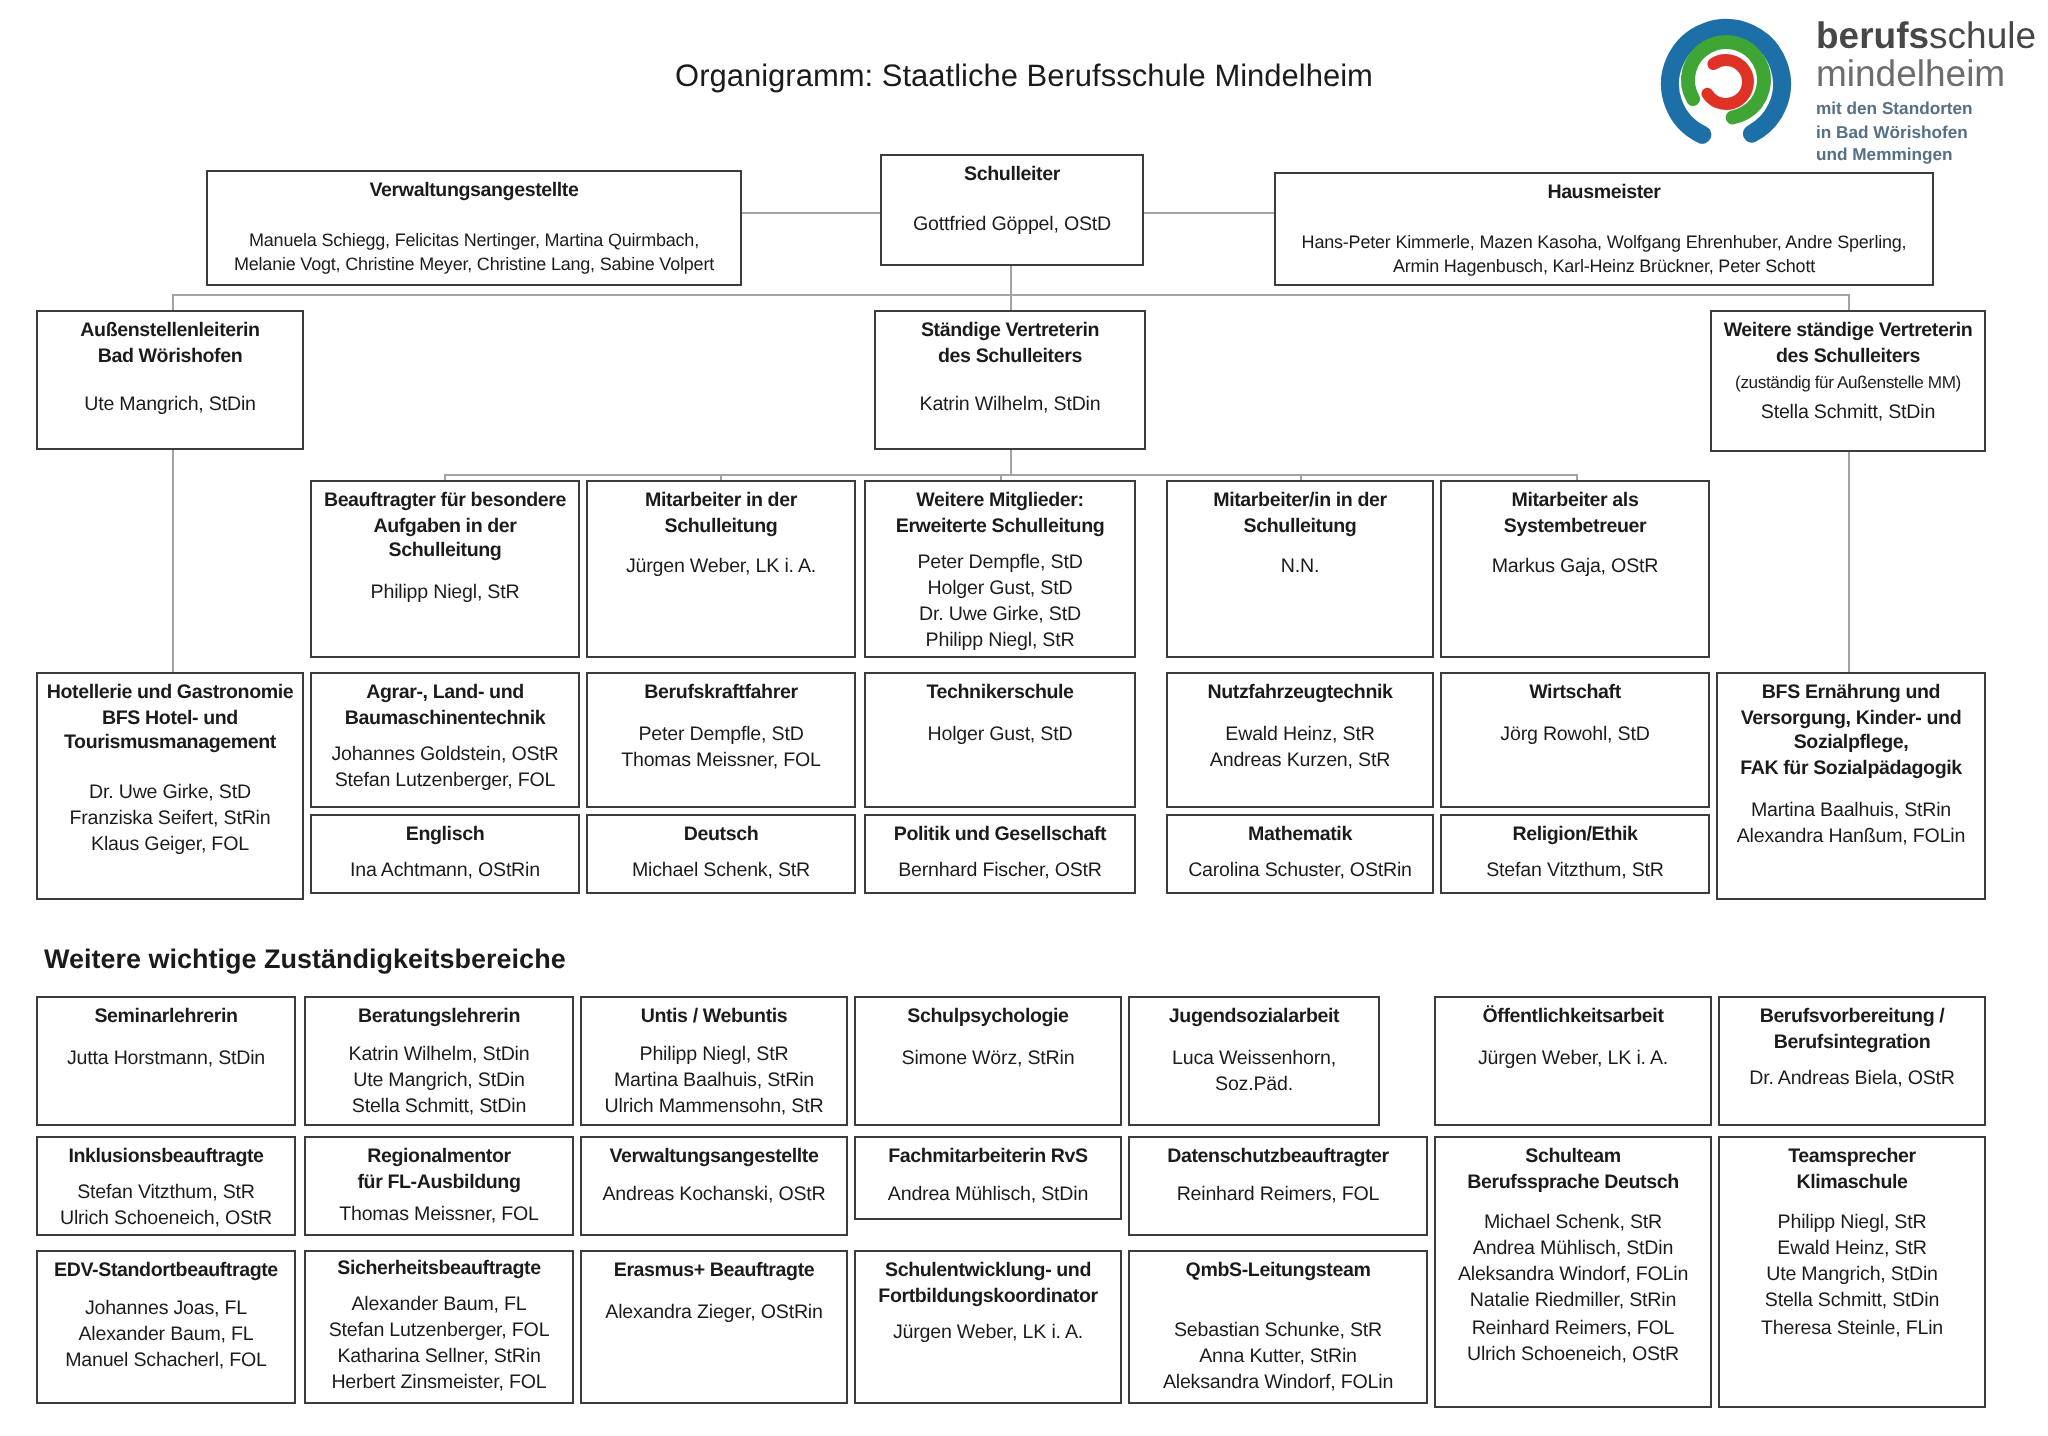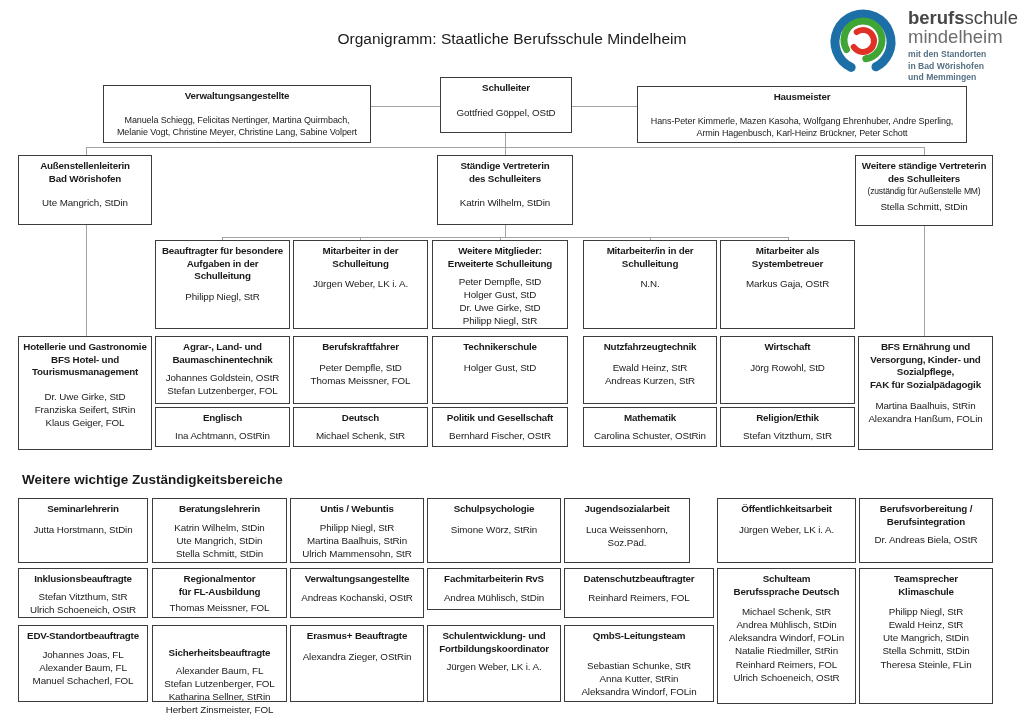--- a/index.html
+++ b/index.html
@@ -268,21 +268,21 @@
 Stella Schmitt, StDin
 Theresa Steinle, FLin</div>
   </div>
 
   <div class="box" style="left:18px;top:625px;width:130px;height:77px">
     <div class="bt">EDV-Standortbeauftragte</div>
     <div class="bn" style="margin-top:5px">Johannes Joas, FL
 Alexander Baum, FL
 Manuel Schacherl, FOL</div>
   </div>
-  <div class="box" style="left:152px;top:625px;width:135px;height:77px;padding-top:21px">
+  <div class="box" style="left:152px;top:625px;width:135px;height:77px;padding-top:3px">
     <div class="bt">Sicherheitsbeauftragte</div>
     <div class="bn" style="margin-top:4px">Alexander Baum, FL
 Stefan Lutzenberger, FOL
 Katharina Sellner, StRin
 Herbert Zinsmeister, FOL</div>
   </div>
   <div class="box" style="left:290px;top:625px;width:134px;height:77px">
     <div class="bt">Erasmus+ Beauftragte</div>
     <div class="bn">Alexandra Zieger, OStRin</div>
   </div>

